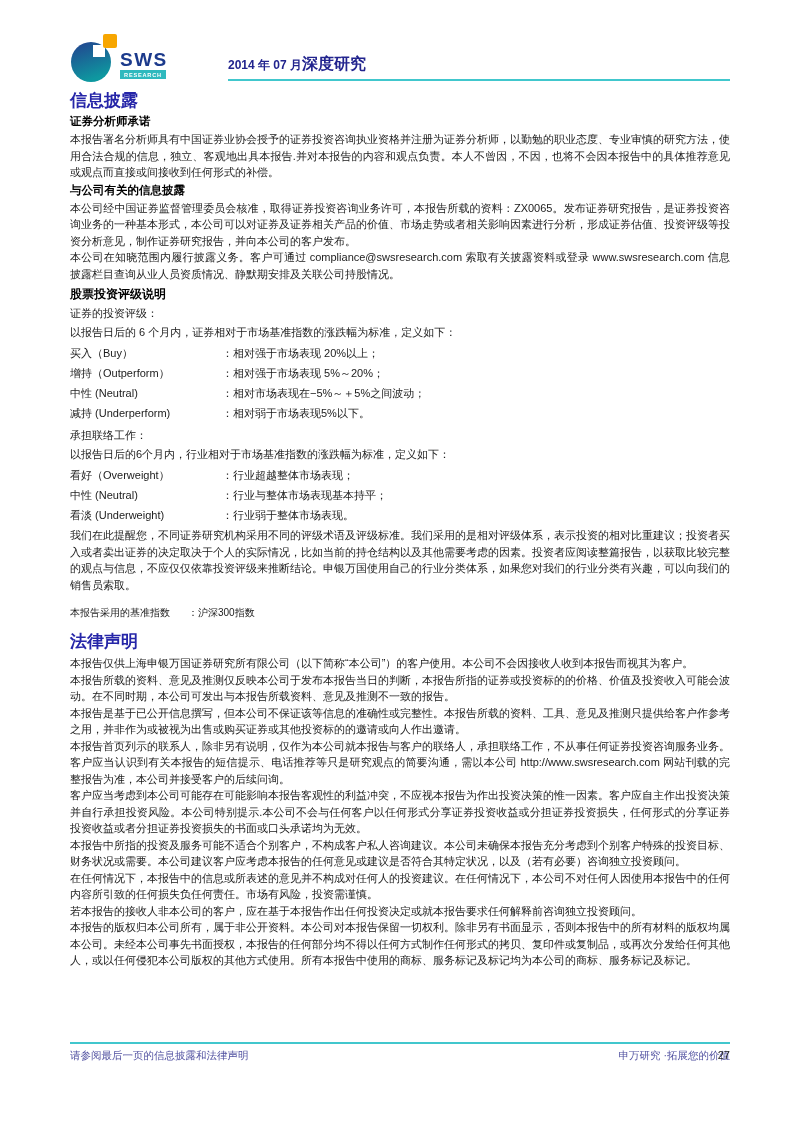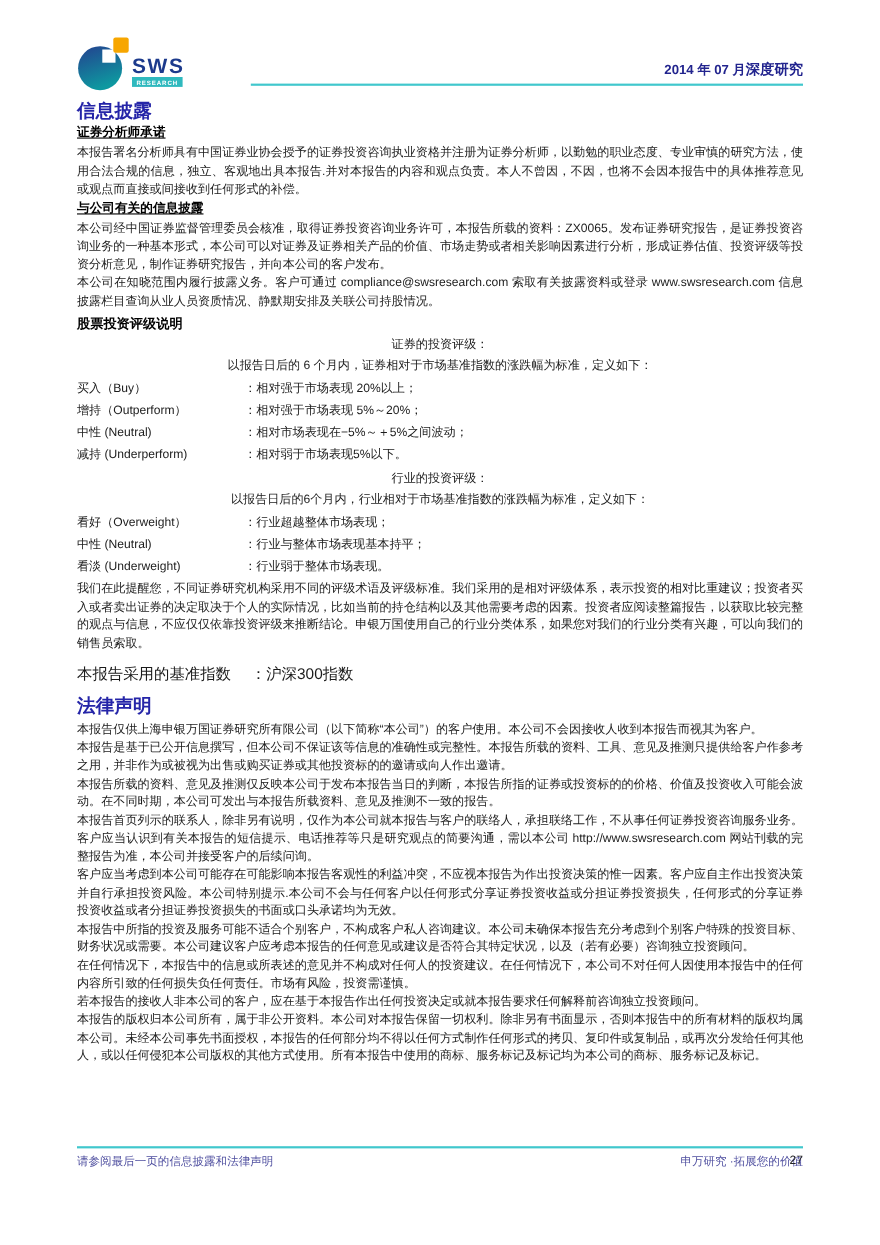--- a/index.html
+++ b/index.html
@@ -13,34 +13,34 @@
     --research-teal:#2FB9BE;
   }
   *{margin:0;padding:0;box-sizing:border-box;}
   html,body{background:#fff;}
   body{font-family:"Liberation Sans","DejaVu Sans",sans-serif;color:var(--ink);}
   .page{position:relative;width:800px;height:1132px;background:#fff;overflow:hidden;margin:0 auto;}
 
   
   .header{position:relative;height:92px;}
   .logo{position:absolute;left:70px;top:31px;width:100px;height:58px;}
-  .header-band{position:absolute;left:228px;right:70px;top:54px;display:flex;justify-content:flex-end;align-items:baseline;border-bottom:2px solid var(--teal);padding-bottom:4px;}
+  .header-band{position:absolute;left:228px;right:70px;top:54px;display:flex;justify-content:flex-start;align-items:baseline;border-bottom:2px solid var(--teal);padding-bottom:4px;}
   .header-date{font-size:12px;font-weight:bold;color:var(--navy);}
-  .header-type{font-size:13px;font-weight:bold;color:var(--navy);}
+  .header-type{font-size:16px;font-weight:bold;color:var(--navy);}
 
   
   .content{margin:0 70px;}
   .section-title{font-size:17px;line-height:18px;font-weight:bold;color:var(--title-blue);margin:0 0 3px 0;}
-  h3.subhead{font-size:11.5px;line-height:17px;font-weight:bold;color:#000;margin:1px 0;text-decoration:underline;}
+  h3.subhead{font-size:11.5px;line-height:17px;font-weight:bold;color:#000;margin:1px 0;}
   h3.subhead-lg{font-size:12px;line-height:18px;font-weight:bold;color:#000;margin:3px 0 2px;}
   p.body{font-size:11px;line-height:16.5px;text-align:justify;color:var(--ink);}
-  .rating-intro{font-size:11px;line-height:17px;margin:2px 0;color:var(--ink);text-align:center;}
+  .rating-intro{font-size:11px;line-height:17px;margin:2px 0;color:var(--ink);}
   .rating-row{font-size:11px;line-height:20px;color:var(--ink);}
   .rating-label{display:inline-block;width:152px;}
-  .benchmark-row{font-size:14px;line-height:17px;margin-top:11px;color:var(--ink);}
+  .benchmark-row{font-size:10px;line-height:17px;margin-top:11px;color:var(--ink);}
   .benchmark-value{margin-left:18px;}
   .legal-title{margin-top:12px;margin-bottom:4px;}
 
   
   .footer{position:absolute;left:70px;right:70px;top:1042px;border-top:2px solid var(--teal);padding-top:5px;}
   .footer-inner{position:relative;display:flex;justify-content:space-between;align-items:baseline;}
   .footer-left,.footer-right{font-size:10.5px;color:var(--footer-purple);text-align:right;}
   .footer-page{position:absolute;left:0;right:0;text-align:right;font-size:11px;color:#222;}
 </style>
 </head>
@@ -96,21 +96,21 @@
       <div class="rating-row">
         <span class="rating-label">增持（Outperform）</span><span>：相对强于市场表现 5%～20%；</span>
       </div>
       <div class="rating-row">
         <span class="rating-label">中性 (Neutral)</span><span>：相对市场表现在−5%～＋5%之间波动；</span>
       </div>
       <div class="rating-row">
         <span class="rating-label">减持 (Underperform)</span><span>：相对弱于市场表现5%以下。</span>
       </div>
 
-      <div class="rating-intro" style="margin-top:4px;">行业的投资评级：</div>
+      <div class="rating-intro" style="margin-top:4px;">承担联络工作：</div>
       <div class="rating-intro">以报告日后的6个月内，行业相对于市场基准指数的涨跌幅为标准，定义如下：</div>
 
       <div class="rating-row">
         <span class="rating-label">看好（Overweight）</span><span>：行业超越整体市场表现；</span>
       </div>
       <div class="rating-row">
         <span class="rating-label">中性 (Neutral)</span><span>：行业与整体市场表现基本持平；</span>
       </div>
       <div class="rating-row">
         <span class="rating-label">看淡 (Underweight)</span><span>：行业弱于整体市场表现。</span>
@@ -119,22 +119,22 @@
       <p class="body" style="margin-top:2px;">我们在此提醒您，不同证券研究机构采用不同的评级术语及评级标准。我们采用的是相对评级体系，表示投资的相对比重建议；投资者买入或者卖出证券的决定取决于个人的实际情况，比如当前的持仓结构以及其他需要考虑的因素。投资者应阅读整篇报告，以获取比较完整的观点与信息，不应仅仅依靠投资评级来推断结论。申银万国使用自己的行业分类体系，如果您对我们的行业分类有兴趣，可以向我们的销售员索取。</p>
 
       <div class="benchmark-row">
         <span>本报告采用的基准指数</span><span class="benchmark-value">：沪深300指数</span>
       </div>
     </div>
 
     <div>
       <div class="section-title legal-title">法律声明</div>
       <p class="body">本报告仅供上海申银万国证券研究所有限公司（以下简称“本公司”）的客户使用。本公司不会因接收人收到本报告而视其为客户。</p>
+      <p class="body">本报告所载的资料、意见及推测仅反映本公司于发布本报告当日的判断，本报告所指的证券或投资标的的价格、价值及投资收入可能会波动。在不同时期，本公司可发出与本报告所载资料、意见及推测不一致的报告。</p>
       <p class="body">本报告是基于已公开信息撰写，但本公司不保证该等信息的准确性或完整性。本报告所载的资料、工具、意见及推测只提供给客户作参考之用，并非作为或被视为出售或购买证券或其他投资标的的邀请或向人作出邀请。</p>
-      <p class="body">本报告所载的资料、意见及推测仅反映本公司于发布本报告当日的判断，本报告所指的证券或投资标的的价格、价值及投资收入可能会波动。在不同时期，本公司可发出与本报告所载资料、意见及推测不一致的报告。</p>
       <p class="body">本报告首页列示的联系人，除非另有说明，仅作为本公司就本报告与客户的联络人，承担联络工作，不从事任何证券投资咨询服务业务。</p>
       <p class="body">客户应当认识到有关本报告的短信提示、电话推荐等只是研究观点的简要沟通，需以本公司 http://www.swsresearch.com 网站刊载的完整报告为准，本公司并接受客户的后续问询。</p>
       <p class="body">客户应当考虑到本公司可能存在可能影响本报告客观性的利益冲突，不应视本报告为作出投资决策的惟一因素。客户应自主作出投资决策并自行承担投资风险。本公司特别提示.本公司不会与任何客户以任何形式分享证券投资收益或分担证券投资损失，任何形式的分享证券投资收益或者分担证券投资损失的书面或口头承诺均为无效。</p>
       <p class="body">本报告中所指的投资及服务可能不适合个别客户，不构成客户私人咨询建议。本公司未确保本报告充分考虑到个别客户特殊的投资目标、财务状况或需要。本公司建议客户应考虑本报告的任何意见或建议是否符合其特定状况，以及（若有必要）咨询独立投资顾问。</p>
       <p class="body">在任何情况下，本报告中的信息或所表述的意见并不构成对任何人的投资建议。在任何情况下，本公司不对任何人因使用本报告中的任何内容所引致的任何损失负任何责任。市场有风险，投资需谨慎。</p>
       <p class="body">若本报告的接收人非本公司的客户，应在基于本报告作出任何投资决定或就本报告要求任何解释前咨询独立投资顾问。</p>
       <p class="body">本报告的版权归本公司所有，属于非公开资料。本公司对本报告保留一切权利。除非另有书面显示，否则本报告中的所有材料的版权均属本公司。未经本公司事先书面授权，本报告的任何部分均不得以任何方式制作任何形式的拷贝、复印件或复制品，或再次分发给任何其他人，或以任何侵犯本公司版权的其他方式使用。所有本报告中使用的商标、服务标记及标记均为本公司的商标、服务标记及标记。</p>
     </div>
 
   </div>

